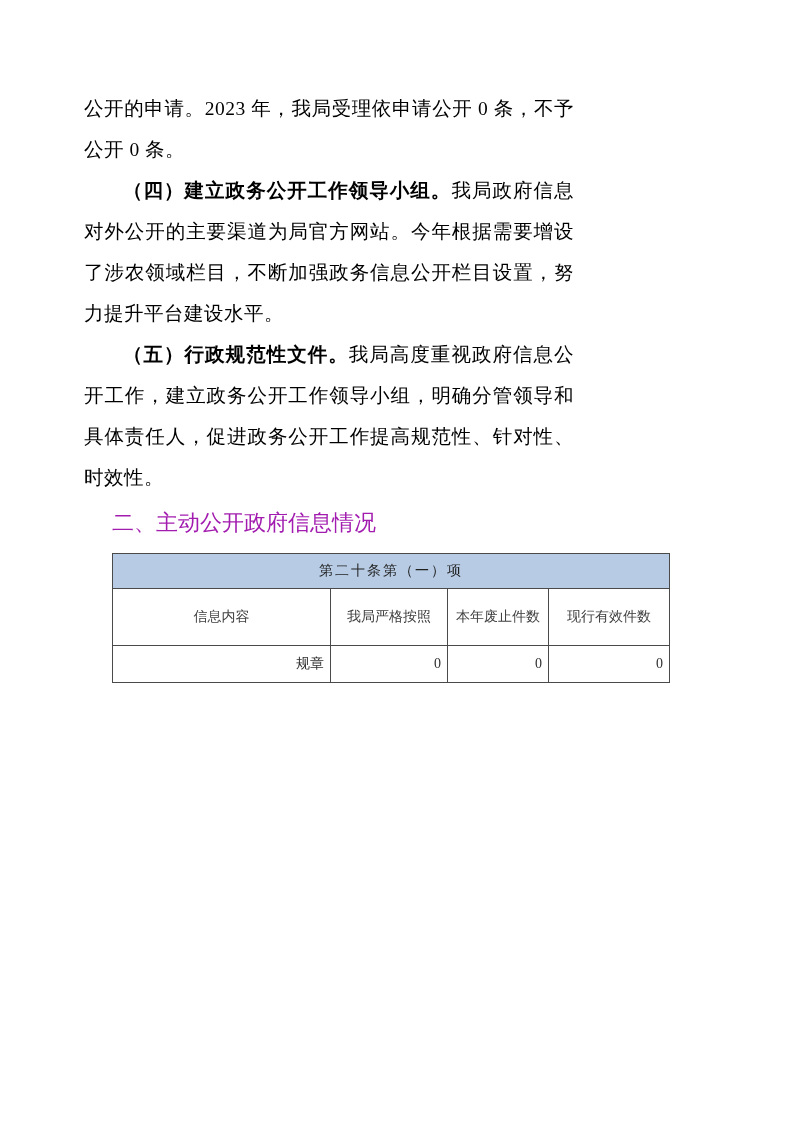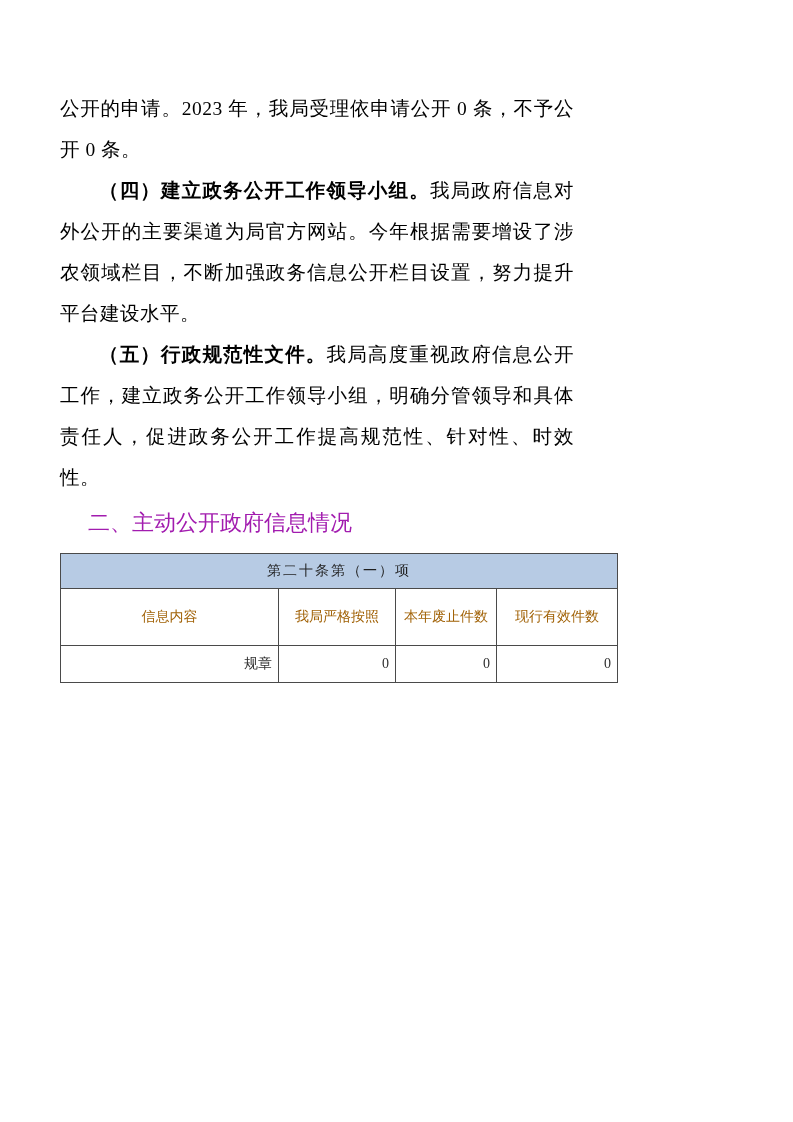--- a/index.html
+++ b/index.html
@@ -10,21 +10,21 @@
   body {
     width: 793px;
     min-height: 1122px;
     font-family: "Liberation Serif", "DejaVu Serif", serif;
     color: #000000;
   }
   .page {
     box-sizing: border-box;
     width: 692px;
     min-height: 1122px;
-    padding: 88px 118px 60px 60px;
+    padding: 88px 118px 60px 84px;
     background: #ffffff;
   }
   .para {
     margin: 0;
     font-size: 19.5px;
     line-height: 41px;
     text-align: justify;
     letter-spacing: 0.5px;
     color: #000000;
   }
@@ -42,38 +42,39 @@
     line-height: 32px;
     font-weight: normal;
     font-family: "Liberation Sans", "DejaVu Sans", sans-serif;
     color: #a21caf;
   }
   table.info-table {
     width: 557px;
     border-collapse: collapse;
     table-layout: fixed;
     font-size: 14px;
+    margin-left: 28px;
   }
   table.info-table td {
     border: 1px solid #4a4a4a;
     text-align: center;
     vertical-align: middle;
     padding: 2px 6px;
     color: #2f2f2f;
     word-break: break-all;
   }
   tr.title-row td {
     height: 30px;
     font-size: 14px;
     letter-spacing: 2px;
     color: #1f1f1f;
   }
   tr.header-row td {
     height: 52px;
-    color: #a16207;
+    color: #404040;
   }
   tr.row-short td {
     height: 32px;
     text-align: right;
   }
   tr.row-tall td {
     height: 80px;
   }
   col.c1 { width: 218px; }
   col.c2 { width: 117px; }

